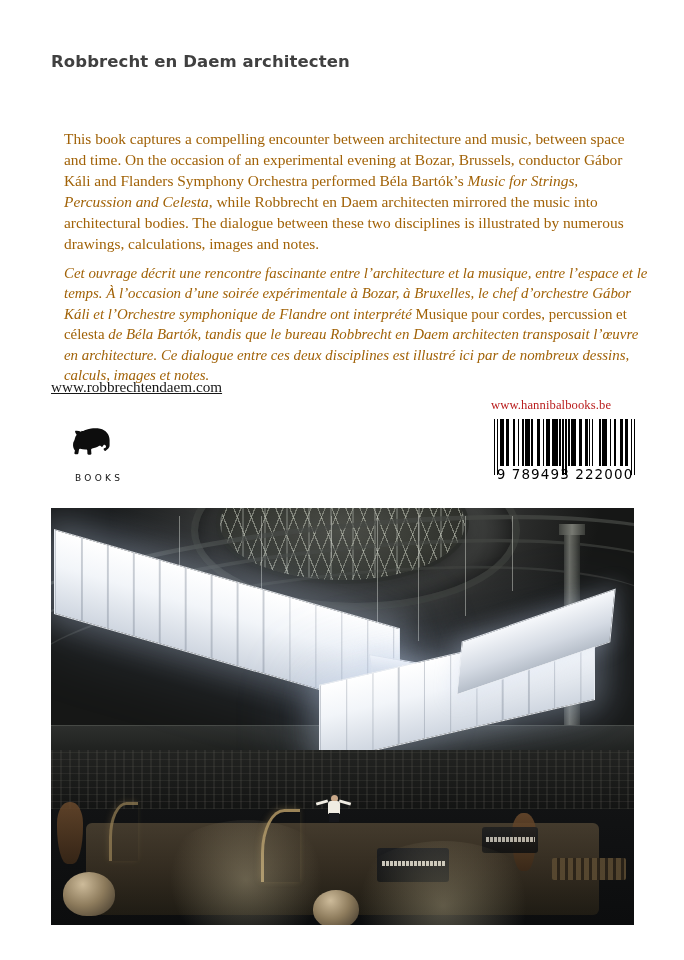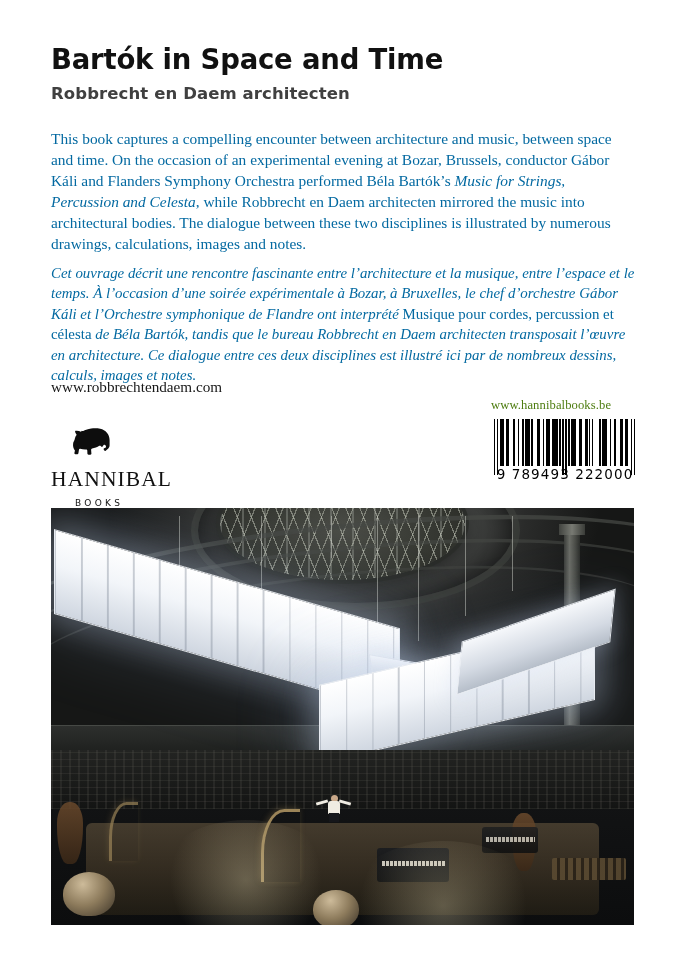--- a/index.html
+++ b/index.html
@@ -44,23 +44,23 @@
     font-size: 16.5px;
     letter-spacing: 0.1px;
     color: #404040;
     margin: 9px 0 0 0;
     line-height: 1.15;
   }
 
   
   .copy {
     position: absolute;
-    left: 51px;
+    left: 64px;
     width: 585px;
-    color: #0369a1;
+    color: #a16207;
   }
   .copy.en {
     top: 114px;
     font-size: 15.4px;
     line-height: 1.355;
     text-align: left;
   }
   .copy.fr {
     top: 248px;
     font-size: 14.9px;
@@ -70,27 +70,28 @@
   .copy .up { font-style: normal; }
   .copy .it { font-style: italic; }
 
   
   .url-left {
     position: absolute;
     left: 51px;
     top: 378px;
     font-size: 15.2px;
     color: #171717;
+    text-decoration: underline;
   }
   .url-right {
     position: absolute;
     left: 491px;
     top: 398px;
     font-size: 12.6px;
-    color: #4d7c0f;
+    color: #b91c1c;
     letter-spacing: 0.1px;
   }
 
   
   .publisher {
     position: absolute;
     left: 51px;
     top: 424px;
     width: 170px;
   }
@@ -349,40 +350,38 @@
     border-radius: 50%;
     background: radial-gradient(circle, rgba(240,228,186,.30) 0%, rgba(240,228,186,0) 70%);
   }
 </style>
 </head>
 <body>
 
 <div class="page">
 
   <div class="title-block">
-    <h1 class="book-title">Bartók in Space and Time</h1>
     <h2 class="book-subtitle">Robbrecht en Daem architecten</h2>
   </div>
 
   <p class="copy en"><span>This book captures a compelling encounter between architecture and music, between space and time. On the occasion of an experimental evening at Bozar, Brussels, conductor Gábor Káli and Flanders Symphony Orchestra performed Béla Bartók’s </span><span class="it">Music for Strings, Percussion and Celesta</span><span>, while Robbrecht en Daem architecten mirrored the music into architectural bodies. The dialogue between these two disciplines is illustrated by numerous drawings, calculations, images and notes.</span></p>
 
   <p class="copy fr"><span class="it">Cet ouvrage décrit une rencontre fascinante entre l’architecture et la musique, entre l’espace et le temps. À l’occasion d’une soirée expérimentale à Bozar, à Bruxelles, le chef d’orchestre Gábor Káli et l’Orchestre symphonique de Flandre ont interprété </span><span class="up">Musique pour cordes, percussion et célesta</span><span class="it"> de Béla Bartók, tandis que le bureau Robbrecht en Daem architecten transposait l’œuvre en architecture. Ce dialogue entre ces deux disciplines est illustré ici par de nombreux dessins, calculs, images et notes.</span></p>
 
   <div class="url-left">www.robbrechtendaem.com</div>
   <div class="url-right">www.hannibalbooks.be</div>
 
   <div class="publisher">
     <div class="elephant-wrap">
       <svg width="46" height="38" viewBox="0 0 46 38" aria-hidden="true">
         <path fill="#0d0d0d" d="M12.5 7.2C9.0 8.6 6.4 11.4 5.7 15.0c-.5 2.5-.2 4.9.6 7.1.3.9.3 1.6.1 2.4l-1.0 4.6c-.1.6.3 1.1.9 1.1h2.0c.6 0 1.0-.4 1.1-1.0l.6-3.6c.1-.6.6-.9 1.2-.8 1.9.5 3.9.7 5.9.6.7 0 1.2.5 1.2 1.2l.1 3.0c0 .6.5 1.1 1.1 1.1h1.9c.6 0 1.1-.5 1.0-1.1l-.3-3.9c0-.6.4-1.1 1.0-1.2 2.6-.4 5.1-1.3 7.2-2.7.5-.3 1.2-.2 1.5.3l.2.3c.4.6 1.3.6 1.7 0l.9-1.3c.5-.7 1.6-.6 1.9.2l.5 1.3c.2.5-.1 1.0-.6 1.2l-1.2.4c-.6.2-.8.9-.5 1.4l.6 1.0c.3.5 1.0.6 1.4.2l2.6-2.4c.8-.8 1.3-1.9 1.3-3.1l.0-5.3c0-5.6-4.0-10.3-9.4-11.3-3.0-.6-6.1-.6-9.1-.2-2.2.3-4.4.9-6.4 1.8l-1.4.7c-.5.2-1.1.1-1.4-.3z"></path>
         <path fill="#0d0d0d" d="M12.0 7.8c-1.6-.9-3.4-1.3-5.2-1.1-.5.0-.8.5-.7 1.0.4 1.6 1.4 3.0 2.8 3.9.6.4 1.4.1 1.6-.6l.9-2.5c.1-.3.0-.6-.3-.7z"></path>
         <path fill="#0d0d0d" d="M6.6 15.6c-1.4.9-2.3 2.4-2.5 4.1-.3 2.3.3 4.6 1.6 6.5.3.5 1.1.4 1.3-.2l1.6-4.9c.2-.7.1-1.4-.2-2.0l-1.0-2.2c-.2-.5-.4-1.0-.8-1.3z"></path>
       </svg>
     </div>
-    <div class="publisher-name">HANNIBAL</div>
     <div class="publisher-kind">BOOKS</div>
   </div>
 
   <div class="barcode-block">
     <div class="barcode-bars" id="barcode-bars">
         <i class="tall" style="width: 1.49474px;"></i>
         <i class="w tall" style="width: 1.49474px;"></i>
         <i class="tall" style="width: 1.49474px;"></i>
         <i class="w short" style="width: 1.49474px;"></i>
         <i class="short" style="width: 1.49474px;"></i>

